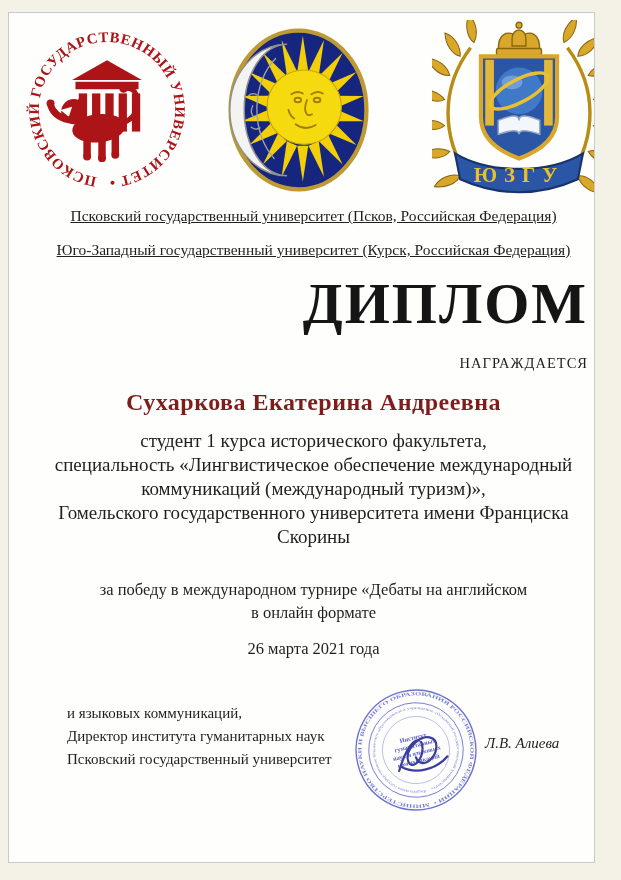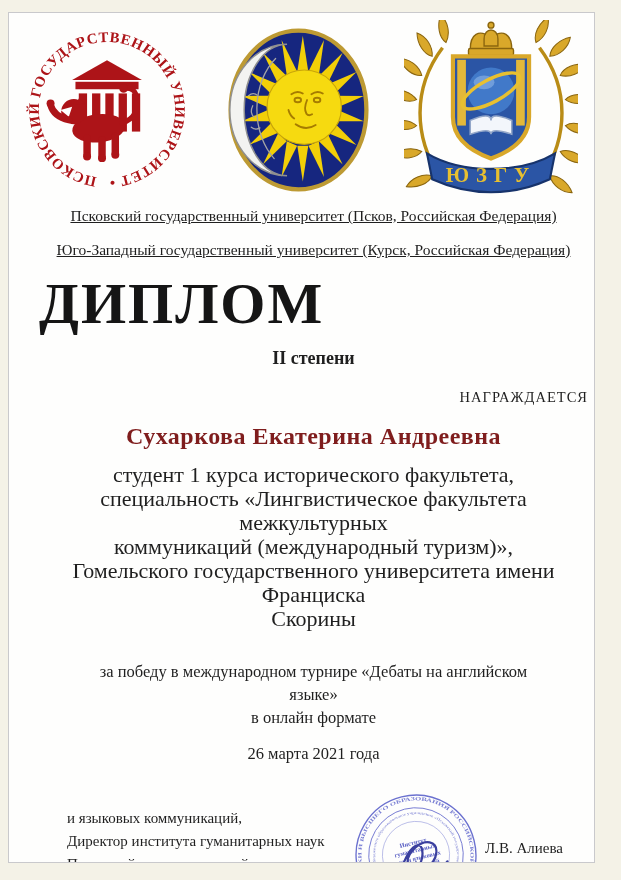--- a/index.html
+++ b/index.html
@@ -17,41 +17,41 @@
     box-sizing:border-box;
     overflow:hidden;
   }
   .content{
     padding:0 6px 0 30px;
   }
   .logo-row{position:relative;height:182px;}
   .logo{position:absolute;}
   .logo-pskov{left:14px;top:14px;width:168px;height:166px;}
   .logo-sun{left:218px;top:13px;width:143px;height:168px;}
-  .logo-swsu{left:395px;top:7px;width:174px;height:180px;}
+  .logo-swsu{left:423px;top:7px;width:174px;height:180px;}
   .logo svg{width:100%;height:100%;display:block;}
 
   .orgs{margin-top:10px;text-align:center;font-size:15.5px;line-height:21px;}
   .org{margin-bottom:13px;text-decoration:underline;}
   .title{
-    text-align:left;font-size:58px;font-weight:bold;letter-spacing:2px;
+    text-align:right;font-size:58px;font-weight:bold;letter-spacing:2px;
     margin-top:4px;line-height:62px;color:#151515;
   }
   .degree{text-align:center;font-size:18px;font-weight:bold;margin-top:13px;}
   .award-label{text-align:right;font-size:14.5px;letter-spacing:1px;margin-top:20px;}
   .recipient{text-align:center;font-size:24px;font-weight:bold;letter-spacing:.5px;margin-top:17px;color:#7f1d1d;}
-  .details{text-align:center;font-size:22px;line-height:24px;margin-top:13px;}
+  .details{text-align:center;font-size:19px;line-height:24px;margin-top:13px;}
   .achievement{text-align:center;font-size:16.5px;line-height:23px;margin-top:29px;}
   .date{text-align:center;font-size:16.5px;margin-top:15px;}
 
   .footer{position:relative;height:150px;margin-top:14px;}
   .signer{position:absolute;left:28px;top:29px;font-size:15px;line-height:23px;text-align:left;}
   .stamp{position:absolute;left:314px;top:14px;width:126px;height:126px;}
   .stamp svg{width:100%;height:100%;display:block;}
-  .signer-name{position:absolute;left:446px;top:62px;font-size:15px;}
+  .signer-name{position:absolute;left:446px;top:62px;font-size:15px;font-style:italic;}
 </style>
 </head>
 <body>
 
 <div class="page">
 
   <div class="logo-row">
 
     <div class="logo logo-pskov">
       <svg viewBox="0 0 100 100">
@@ -182,35 +182,33 @@
     <div class="orgs">
       <div class="org">
         <div>Псковский государственный университет (Псков, Российская Федерация)</div>
       </div>
       <div class="org">
         <div>Юго-Западный государственный университет (Курск, Российская Федерация)</div>
       </div>
     </div>
 
     <div class="title">ДИПЛОМ</div>
-    <div class="degree">II степени</div>
     <div class="award-label">НАГРАЖДАЕТСЯ</div>
     <div class="recipient">Сухаркова Екатерина Андреевна</div>
 
     <div class="details">
       <div>студент 1 курса исторического факультета,</div>
-      <div>специальность «Лингвистическое факультета межкультурных</div>
+      <div>специальность «Лингвистическое обеспечение международный</div>
       <div>коммуникаций (международный туризм)»,</div>
       <div>Гомельского государственного университета имени Франциска</div>
       <div>Скорины</div>
     </div>
 
     <div class="achievement">
       <div>за победу в международном турнире «Дебаты на английском</div>
-      <div>языке»</div>
       <div>в онлайн формате</div>
     </div>
 
     <div class="date">26 марта 2021 года</div>
 
     <div class="footer">
       <div class="signer">
         <div>и языковых коммуникаций,</div>
         <div>Директор института гуманитарных наук</div>
         <div>Псковский государственный университет</div>

